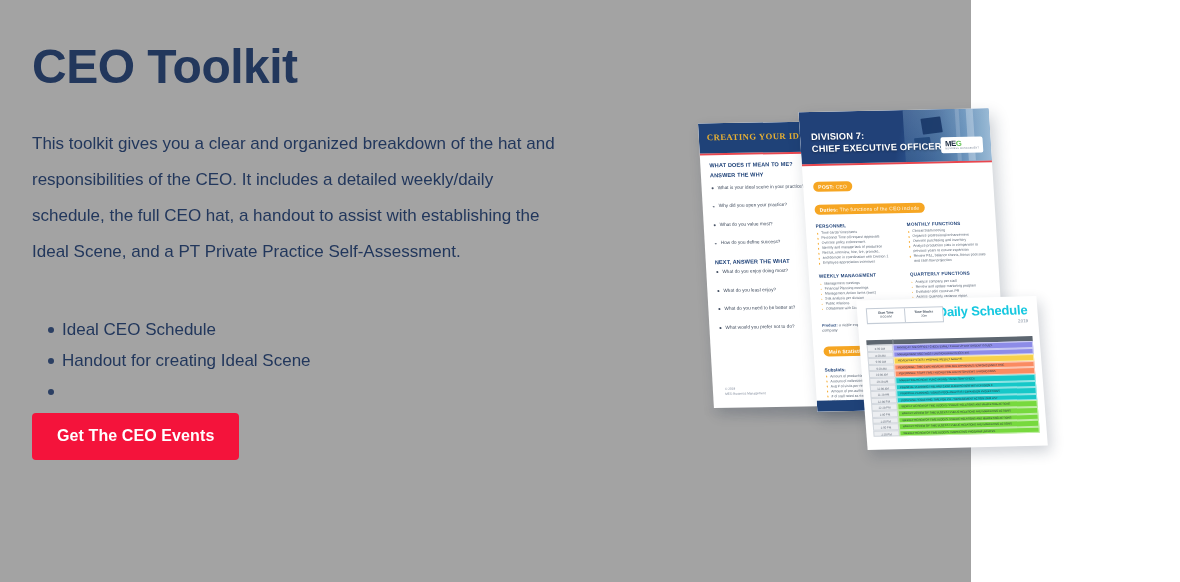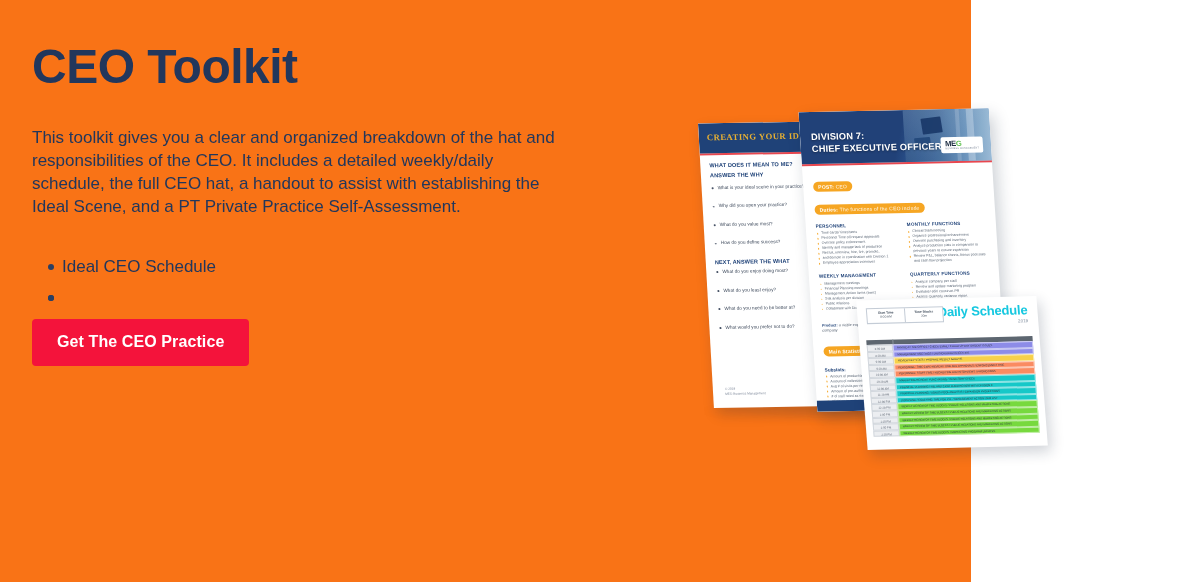--- a/index.html
+++ b/index.html
@@ -12,21 +12,21 @@
     height: 582px;
     overflow: hidden;
     font-family: "Liberation Sans", sans-serif;
     -webkit-font-smoothing: antialiased;
   }
 
   .page {
     position: relative;
     width: 971px;
     height: 582px;
-    background: #f97316;
+    background: #a3a3a3;
   }
 
   
   .content {
     position: absolute;
     left: 32px;
     top: 42px;
     width: 540px;
   }
 
@@ -34,23 +34,23 @@
     font-size: 48px;
     line-height: 1.05;
     font-weight: bold;
     color: #22375c;
     letter-spacing: -0.5px;
     margin: 0 0 34px 0;
   }
 
   .intro {
     font-size: 17px;
-    line-height: 23px;
+    line-height: 36px;
     color: #22375c;
-    margin: 0 0 33px 0;
+    margin: 0 0 44px 0;
     width: 528px;
   }
 
   .feature-list {
     list-style: none;
     margin: 8px 0 0 0;
     padding: 0;
   }
   .feature-list li {
     position: relative;
@@ -463,28 +463,29 @@
 
     <p class="intro">This toolkit gives you a clear and organized breakdown of the hat and responsibilities of the CEO. It includes a detailed weekly/daily schedule, the full CEO hat, a handout to assist with establishing the Ideal Scene, and a PT Private Practice Self-Assessment.</p>
 
     <ul class="feature-list">
       <li>
         <span class="bullet-dot"></span>
         <span>Ideal CEO Schedule</span>
       </li>
       <li>
         <span class="bullet-dot"></span>
+        <span>Handout for creating Ideal Scene</span>
       </li>
       <li>
         <span class="bullet-dot"></span>
       </li>
     </ul>
 
     <div class="cta-wrap">
-      <button class="cta-button">Get The CEO Practice</button>
+      <button class="cta-button">Get The CEO Events</button>
     </div>
   </div>
 
   <div class="mockup">
 
     <div class="shadow-floor"></div>
 
     <div class="doc doc-back">
       <div class="hdr-band">
         <div class="hdr-txt">CREATING YOUR IDEAL SCENE</div>

